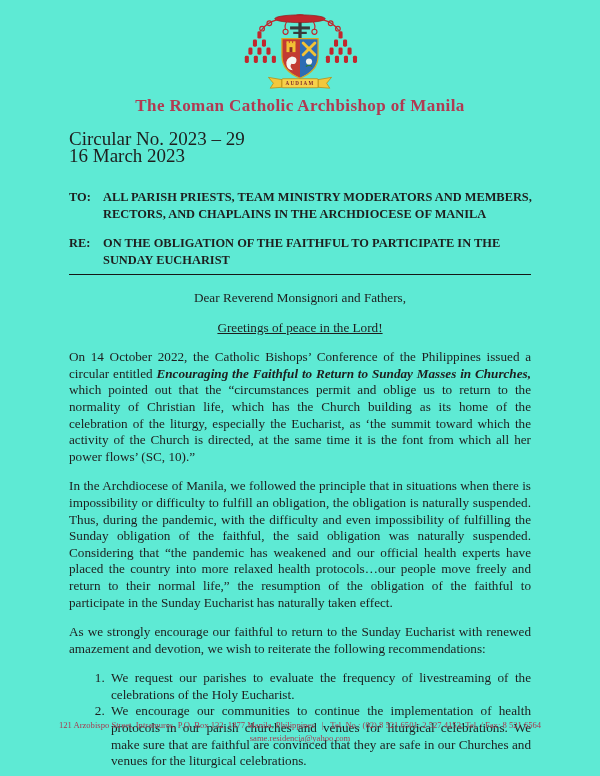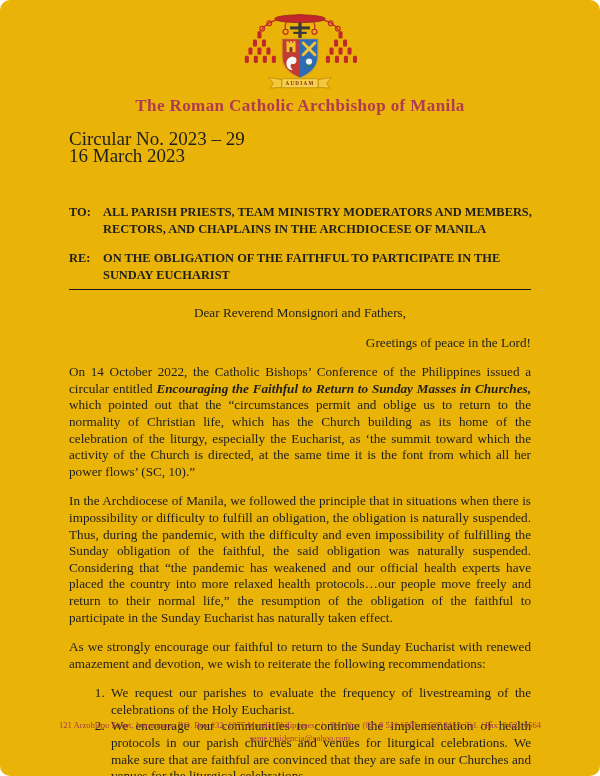--- a/index.html
+++ b/index.html
@@ -1,44 +1,43 @@
 <!DOCTYPE html>
 <html><head>
 <meta charset="utf-8">
 <style>
   html,body { margin:0; padding:0; background:#ffffff; }
   .page {
     position:relative;
     width:600px; height:776px;
     margin:0 auto;
-    background:#eab308;
+    background:#5eead4;
     font-family:"Liberation Serif","DejaVu Serif",serif;
     color:#1e1e1e;
     overflow:hidden;
-    border-radius:10px;
   }
   .content { padding:0 69px; }
 
   
   .letterhead { padding-top:7px; text-align:center; }
   .coat-of-arms { display:inline-block; line-height:0; }
   .org-title {
     margin:2px 0 0 0;
     font-size:17px; line-height:19px;
     font-weight:bold;
     color:#b13a52;
     letter-spacing:0.4px;
     white-space:nowrap;
   }
 
   
   .meta { margin-top:15px; font-size:19px; line-height:17px; }
 
   
-  .addressing { margin-top:40px; }
+  .addressing { margin-top:25px; }
   .addr-row { display:grid; grid-template-columns:34px 1fr; font-weight:bold; font-size:12.4px; line-height:16.5px; }
   .addr-row .line { white-space:nowrap; }
   .re-row { margin-top:13px; padding-bottom:6px; border-bottom:1.6px solid #161616; }
 
   
   .salutation { margin-top:15px; font-size:13.2px; line-height:16.6px;text-align:center; }
   .para { margin:13px 0 0 0; font-size:13.2px; line-height:16.6px; text-align:justify; }
   .doc-title-em { font-weight:bold; font-style:italic; }
 
   ol.recommendations { margin:13px 0 0 0; padding:0 0 0 39px; }
@@ -168,21 +167,21 @@
       <span class="label">RE:</span>
       <span class="value">
         <span class="line">ON THE OBLIGATION OF THE FAITHFUL TO PARTICIPATE IN THE</span><br>
         <span class="line">SUNDAY EUCHARIST</span>
       </span>
     </div>
   </section>
 
   <section class="content">
     <p class="salutation" style="margin:15px 0 0 0;">Dear Reverend Monsignori and Fathers,</p>
-    <p class="para" style="text-align:right;">Greetings of peace in the Lord!</p>
+    <p class="para" style="text-align:center;text-decoration:underline;">Greetings of peace in the Lord!</p>
 
     <p class="para"><span>On 14 October 2022, the Catholic Bishops’ Conference of the Philippines issued a circular entitled </span><span class="doc-title-em">Encouraging the Faithful to Return to Sunday Masses in Churches,</span><span> which pointed out that the “circumstances permit and oblige us to return to the normality of Christian life, which has the Church building as its home of the celebration of the liturgy, especially the Eucharist, as ‘the summit toward which the activity of the Church is directed, at the same time it is the font from which all her power flows’ (SC, 10).”</span></p>
 
     <p class="para">In the Archdiocese of Manila, we followed the principle that in situations when there is impossibility or difficulty to fulfill an obligation, the obligation is naturally suspended. Thus, during the pandemic, with the difficulty and even impossibility of fulfilling the Sunday obligation of the faithful, the said obligation was naturally suspended. Considering that “the pandemic has weakened and our official health experts have placed the country into more relaxed health protocols…our people move freely and return to their normal life,” the resumption of the obligation of the faithful to participate in the Sunday Eucharist has naturally taken effect.</p>
 
     <p class="para">As we strongly encourage our faithful to return to the Sunday Eucharist with renewed amazement and devotion, we wish to reiterate the following recommendations:</p>
 
     <ol class="recommendations">
       <li>We request our parishes to evaluate the frequency of livestreaming of the celebrations of the Holy Eucharist.</li>
       <li>We encourage our communities to continue the implementation of health protocols in our parish churches and venues for liturgical celebrations. We make sure that are faithful are convinced that they are safe in our Churches and venues for the liturgical celebrations.</li>

